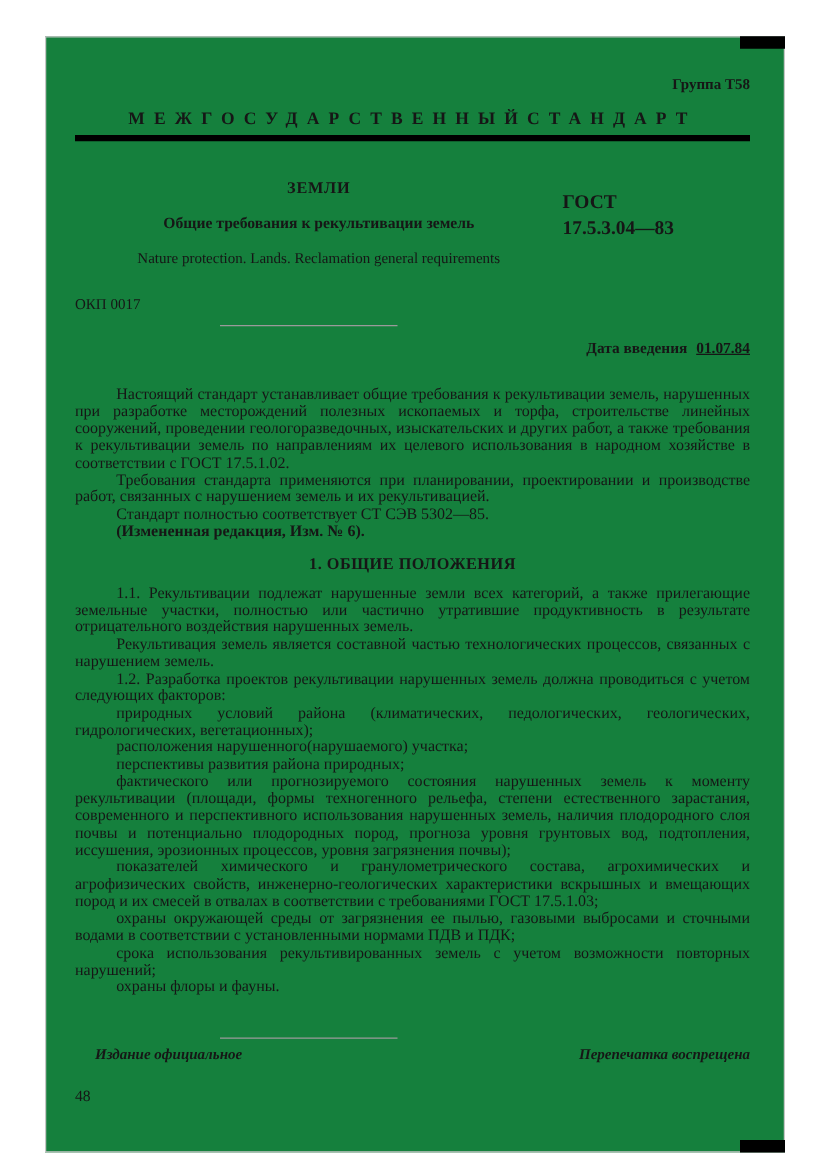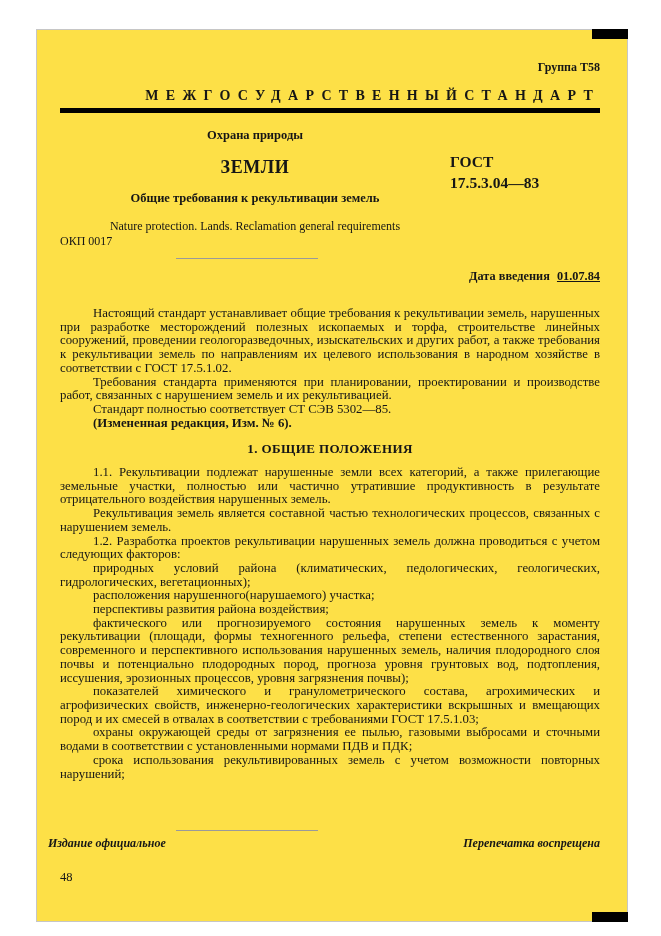--- a/index.html
+++ b/index.html
@@ -5,55 +5,55 @@
   html, body { margin: 0; padding: 0; background: #ffffff; }
   body {
     width: 661px; height: 936px; position: relative;
     font-family: "Liberation Serif", "DejaVu Serif", serif;
     color: #161616;
     -webkit-font-smoothing: antialiased;
   }
   .page {
     position: absolute; left: 36px; top: 29px;
     width: 592px; height: 893px;
-    border: 1px solid #c6c6c6; background: #fde047;
+    border: 1px solid #c6c6c6; background: #15803d;
     box-sizing: border-box;
   }
   .corner-mark {
     position: absolute; right: -1px; width: 36px; height: 10px; background: #000;
   }
   .corner-mark.top { top: -1px; }
   .corner-mark.bottom { bottom: -1px; }
 
   .content { padding: 0 27px 0 23px; }
 
   .group {
     padding-top: 30px; text-align: right;
     font-size: 12px; font-weight: bold;
   }
   .std-header {
     margin-top: 13px;
-    display: flex; justify-content: flex-end;
+    display: flex; justify-content: center;
     font-weight: bold; font-size: 14px;
     letter-spacing: 0.52em; white-space: nowrap;
   }
   .rule-thick { margin-top: 4px; height: 5px; background: #000; }
 
   .title-row { display: flex; margin-top: 15px; }
   .titles { flex: 1; text-align: center; }
   .t1 { font-size: 12.5px; }
-  .t2 { margin-top: 14px; font-size: 18px; letter-spacing: 0.6px; }
+  .t2 { margin-top: 14px; font-size: 13px; letter-spacing: 0.6px; }
   .t3 { margin-top: 13px; font-size: 12.5px; }
   .t4 { margin-top: 13px; font-size: 12px; font-weight: normal; }
   .gost-box {
     width: 150px; padding-top: 23px;
     font-size: 15.5px; line-height: 21px; font-weight: bold;
   }
 
-  .okp { margin-top: 0; font-size: 12px; }
+  .okp { margin-top: 22px; font-size: 12px; }
 
   .scan-line {
     height: 0; border-top: 1px solid #9a9a9a;
     width: 142px; margin: 9px 0 0 116px;
   }
 
   .date-line { margin-top: 10px; text-align: right; font-size: 12.3px; }
   .bold { font-weight: bold; }
   .underline { text-decoration: underline; }
   .date-line .underline { margin-left: 4px; }
@@ -67,21 +67,21 @@
   .sec {
     margin: 12px 0 10px; text-align: center;
     font-size: 13px; font-weight: bold; letter-spacing: 0.4px;
     text-indent: 0;
   }
 
   .footer-line {
     position: absolute; left: 139px; top: 800px; margin: 0;
   }
   .footer {
-    position: absolute; left: 11px; right: 27px; top: 806px;
+    position: absolute; left: 39px; right: 27px; top: 806px;
     display: flex; justify-content: space-between;
     font-weight: bold; font-style: italic; font-size: 12px;
   }
   .pageno { position: absolute; left: 23px; top: 840px; font-size: 12.5px; }
 </style>
 </head>
 <body>
 
 <div class="page">
   <div class="corner-mark top"></div>
@@ -90,21 +90,20 @@
     <div class="group">Группа Т58</div>
 
     <div class="std-header">
       <span>МЕЖГОСУДАРСТВЕННЫЙ</span>
       <span>СТАНДАРТ</span>
     </div>
     <div class="rule-thick"></div>
 
     <div class="title-row">
       <div class="titles">
-        <div class="t1 bold">Охрана природы</div>
         <div class="t2 bold">ЗЕМЛИ</div>
         <div class="t3 bold">Общие требования к рекультивации земель</div>
         <div class="t4">Nature protection. Lands. Reclamation general requirements</div>
       </div>
       <div class="gost-box">
         <div>ГОСТ</div>
         <div>17.5.3.04—83</div>
       </div>
     </div>
 
@@ -123,25 +122,26 @@
       <p>Стандарт полностью соответствует СТ СЭВ 5302—85.</p>
       <p class="bold">(Измененная редакция, Изм. № 6).</p>
 
       <h2 class="sec">1. ОБЩИЕ ПОЛОЖЕНИЯ</h2>
 
       <p>1.1. Рекультивации подлежат нарушенные земли всех категорий, а также прилегающие земельные участки, полностью или частично утратившие продуктивность в результате отрицательного воздействия нарушенных земель.</p>
       <p>Рекультивация земель является составной частью технологических процессов, связанных с нарушением земель.</p>
       <p>1.2. Разработка проектов рекультивации нарушенных земель должна проводиться с учетом следующих факторов:</p>
       <p>природных условий района (климатических, педологических, геологических, гидрологических, вегетационных);</p>
       <p>расположения нарушенного(нарушаемого) участка;</p>
-      <p>перспективы развития района воздействия;</p>
+      <p>перспективы развития района природных;</p>
       <p>фактического или прогнозируемого состояния нарушенных земель к моменту рекультивации (площади, формы техногенного рельефа, степени естественного зарастания, современного и перспективного использования нарушенных земель, наличия плодородного слоя почвы и потенциально плодородных пород, прогноза уровня грунтовых вод, подтопления, иссушения, эрозионных процессов, уровня загрязнения почвы);</p>
       <p>показателей химического и гранулометрического состава, агрохимических и агрофизических свойств, инженерно-геологических характеристики вскрышных и вмещающих пород и их смесей в отвалах в соответствии с требованиями ГОСТ 17.5.1.03;</p>
       <p>охраны окружающей среды от загрязнения ее пылью, газовыми выбросами и сточными водами в соответствии с установленными нормами ПДВ и ПДК;</p>
       <p>срока использования рекультивированных земель с учетом возможности повторных нарушений;</p>
+      <p>охраны флоры и фауны.</p>
     </div>
   </div>
 
   <div class="scan-line footer-line"></div>
 
   <div class="footer">
     <span>Издание официальное</span>
     <span>Перепечатка воспрещена</span>
   </div>
 

